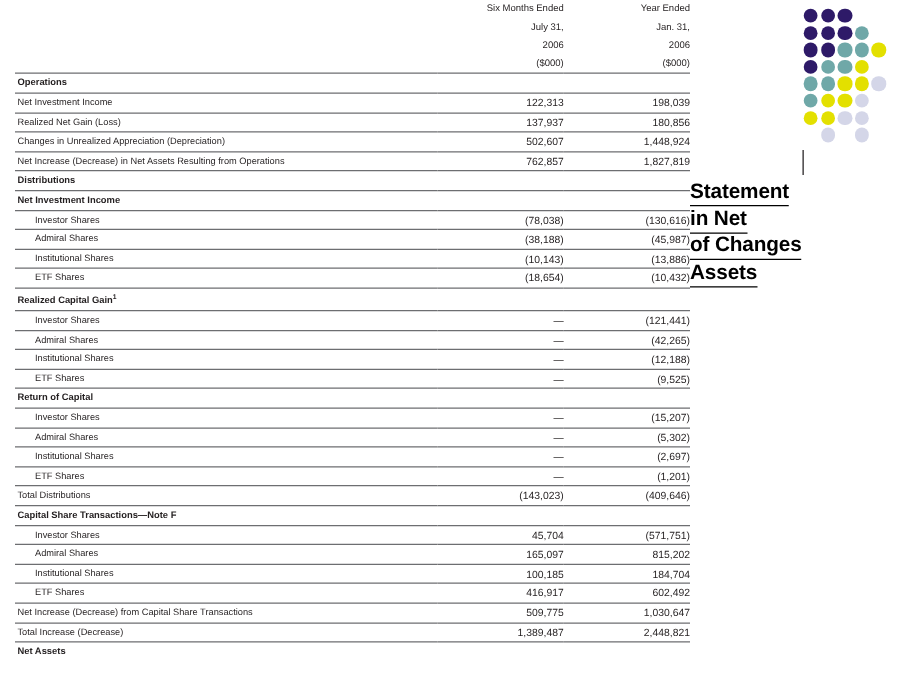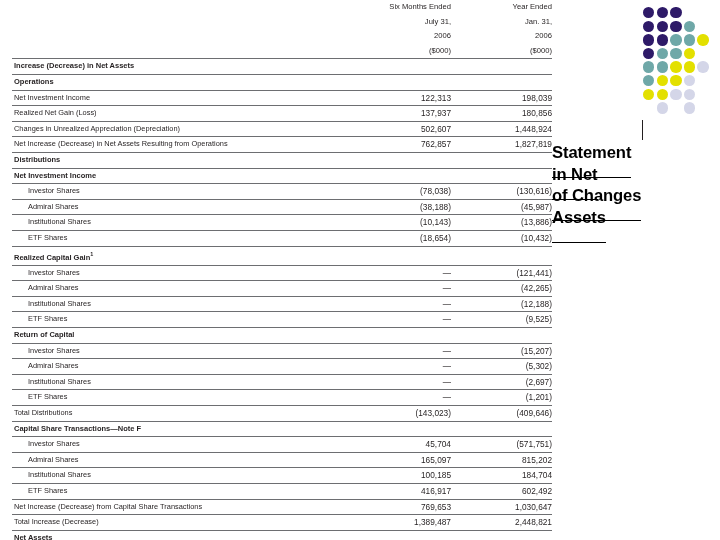--- a/index.html
+++ b/index.html
@@ -104,21 +104,21 @@
   }
   #title-block .tline {
     font-size: 16.6px;
     font-weight: bold;
     line-height: 21.5px;
     color: #000000;
     letter-spacing: -0.1px;
   }
   #title-block .tline span {
     border-bottom: 1.6px solid #000000;
-    padding-bottom: 15px;
+    padding-bottom: 2px;
     text-align: center;
   }
 </style>
 </head>
 <body>
 
 <div id="statement-table">
   <table class="fin">
     <colgroup>
       <col class="c-label">
@@ -137,25 +137,20 @@
         <td class="hdr-cell">
           <div>Year Ended</div>
           <div>Jan. 31,</div>
           <div>2006</div>
           <div>($000)</div>
         </td>
       </tr>
     </thead>
     <tbody id="fin-body">
         <tr class="rule-top">
-          <td class="sect">Increase (Decrease) in Net Assets</td>
-          <td class="num"></td>
-          <td class="num"></td>
-        </tr>
-        <tr class="rule-top">
           <td class="sect">Operations</td>
           <td class="num"></td>
           <td class="num"></td>
         </tr>
         <tr class="rule-top">
           <td>Net Investment Income</td>
           <td class="num">122,313</td>
           <td class="num">198,039</td>
         </tr>
         <tr class="rule-top">
@@ -278,21 +273,21 @@
           <td class="num">100,185</td>
           <td class="num">184,704</td>
         </tr>
         <tr class="rule-top">
           <td class="indent">ETF Shares</td>
           <td class="num">416,917</td>
           <td class="num">602,492</td>
         </tr>
         <tr class="rule-top">
           <td>Net Increase (Decrease) from Capital Share Transactions</td>
-          <td class="num">769,653</td>
+          <td class="num">509,775</td>
           <td class="num">1,030,647</td>
         </tr>
         <tr class="rule-top">
           <td>Total Increase (Decrease)</td>
           <td class="num">1,389,487</td>
           <td class="num">2,448,821</td>
         </tr>
         <tr class="rule-top">
           <td class="sect">Net Assets</td>
           <td class="num"></td>

